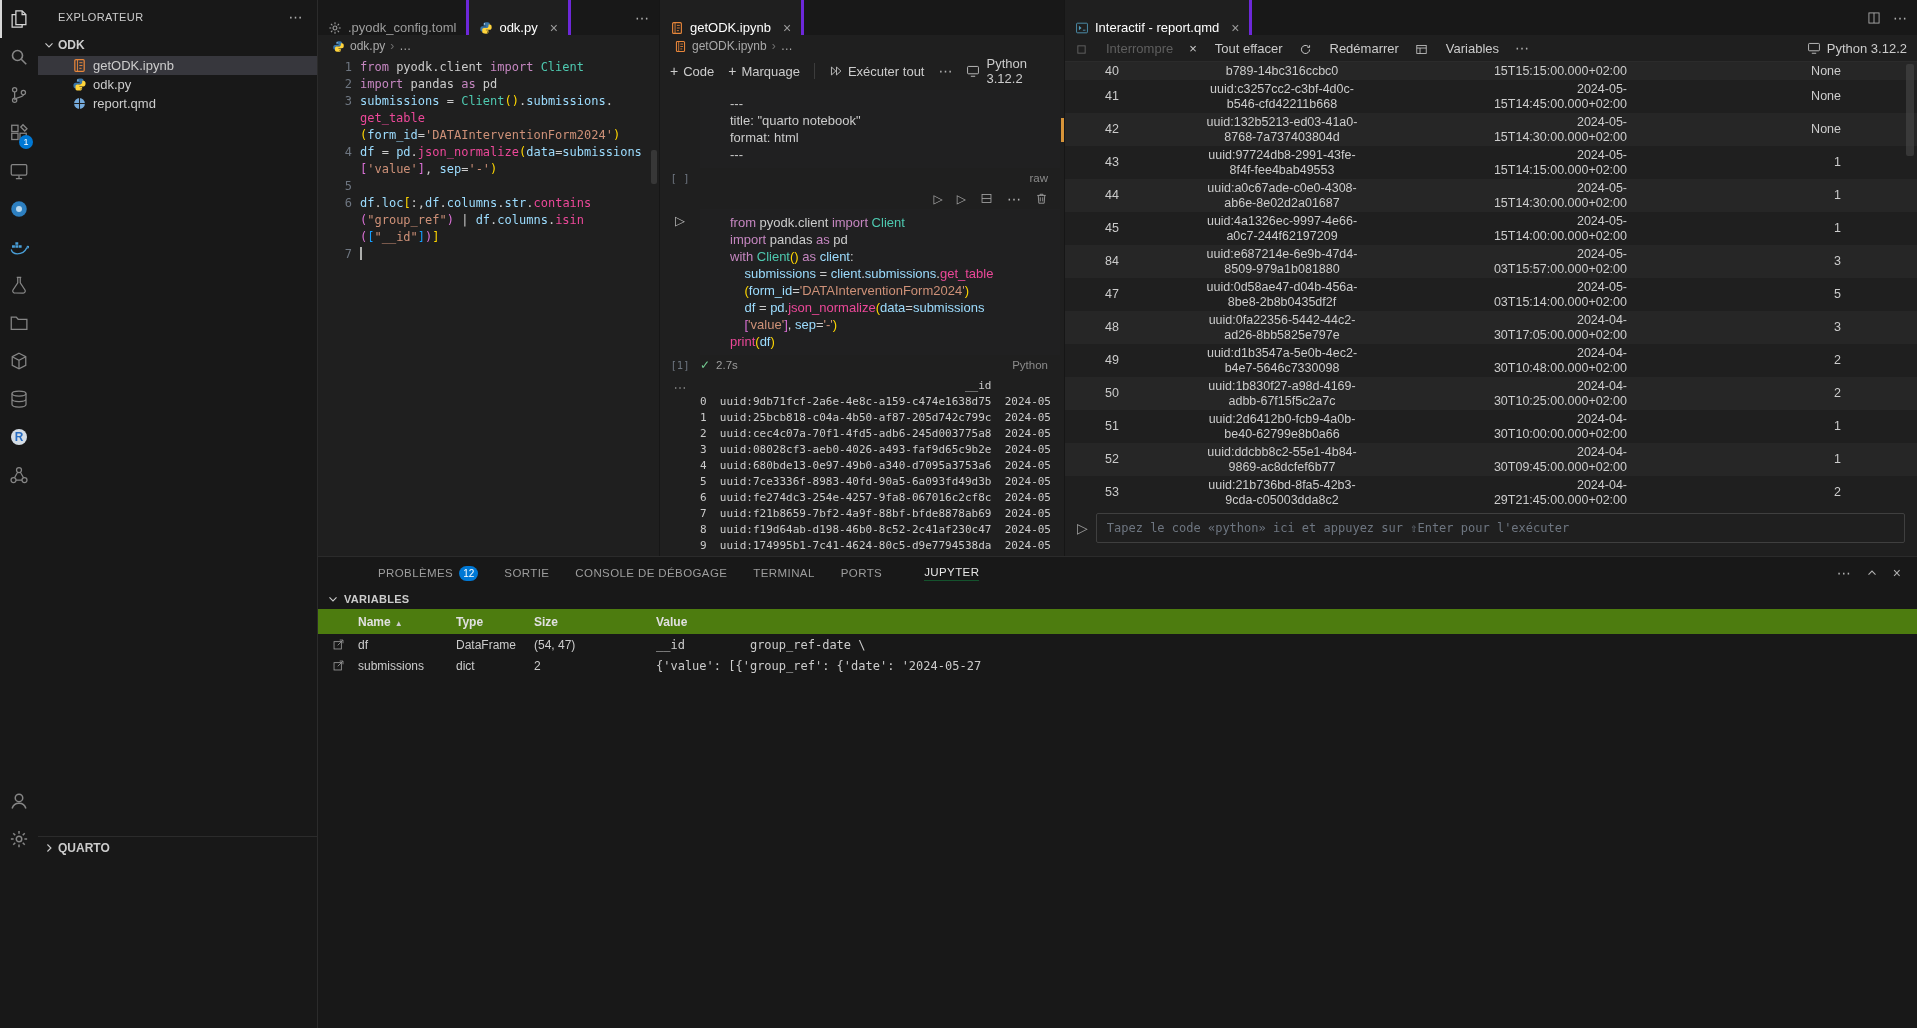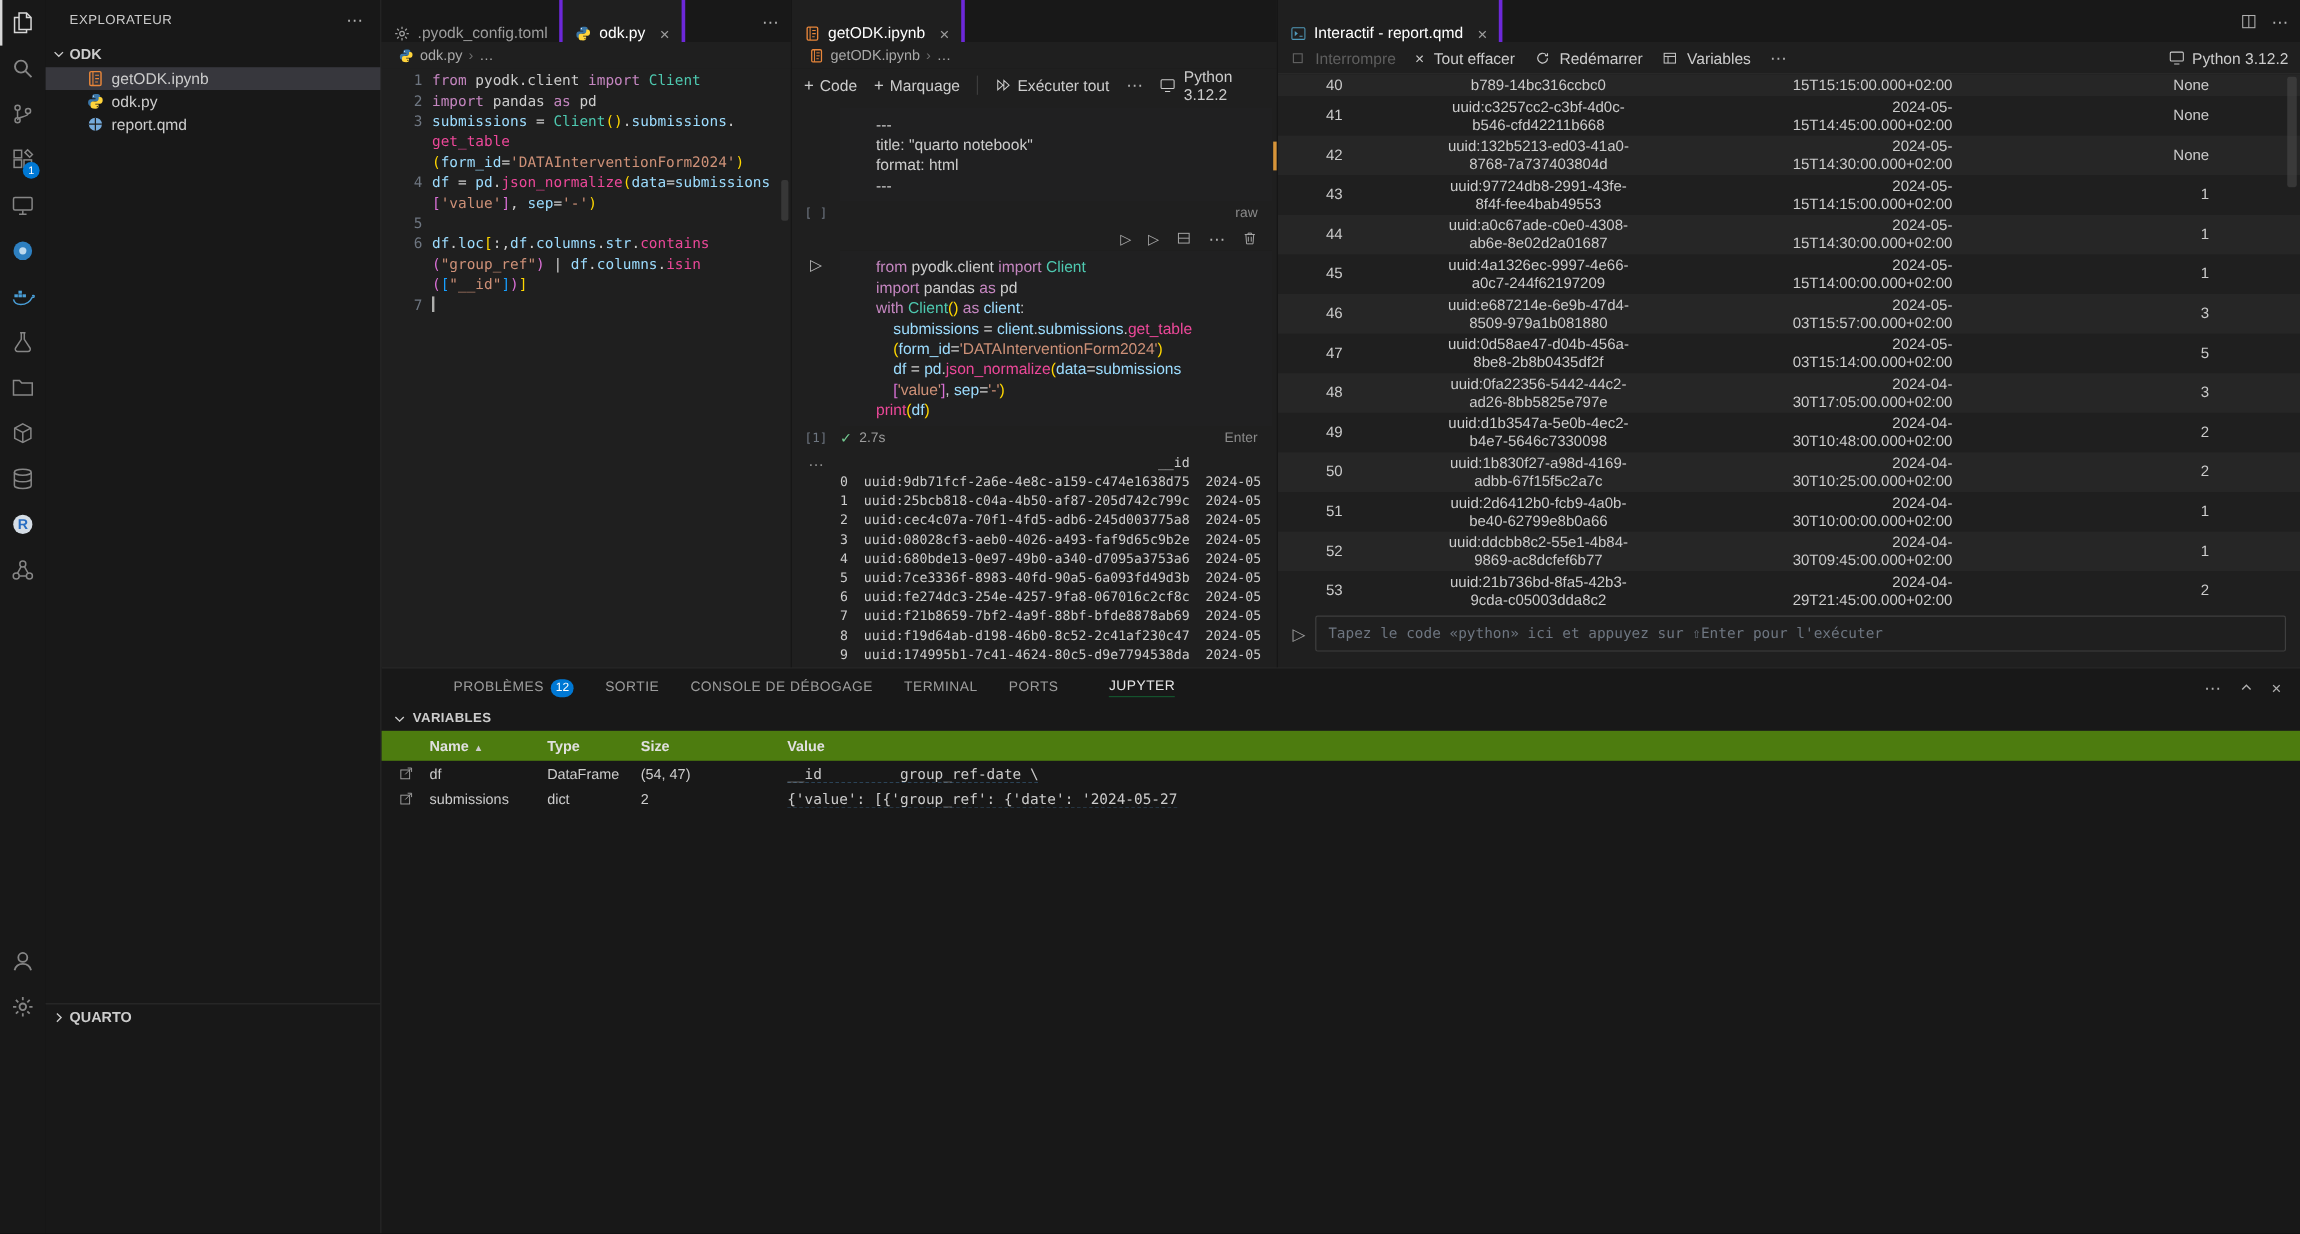--- a/index.html
+++ b/index.html
@@ -78,21 +78,21 @@
   .cell-lang { margin-left:auto; margin-right:16px; color:#8b8b8b; font-size:11.5px; }
   .cell-toolbar { display:flex; justify-content:flex-end; align-items:center; gap:14px; padding:3px 16px 2px 0; color:#a8a8a8; height:22px; }
   .ct-glyph { font-size:12px; cursor:pointer; }
   .nb-output { display:grid; grid-template-columns:40px 1fr; margin-top:4px; }
   .output-gutter { text-align:center; color:#8b8b8b; font-size:13px; padding-top:2px; }
   #output-pre { font-family:"DejaVu Sans Mono",monospace; font-size:11px; line-height:16px; color:#cccccc; white-space:pre; overflow:hidden; }
   .nb-scroll-mark { position:absolute; right:0; top:118px; width:3px; height:24px; background:#d79439; }
 
   
   .rp-toolbar { height:27px; display:flex; align-items:center; gap:16px; padding:0 10px; border-bottom:1px solid #2b2b2b; background:#1f1f1f; flex-shrink:0; font-size:13px; }
-  .rp-tool { display:flex; align-items:center; gap:8px; color:#cccccc; cursor:pointer; white-space:nowrap; }
+  .rp-tool { display:flex; align-items:flex-end; gap:18px; color:#cccccc; cursor:pointer; white-space:nowrap; }
   .rp-tool.disabled { color:#5f5f5f; cursor:default; }
   .rp-clear-x { font-size:13px; }
   .rp-kernel { margin-left:auto; display:flex; align-items:center; gap:6px; color:#cccccc; cursor:pointer; }
   .irows { flex:1; overflow:hidden; }
   .irow { display:grid; grid-template-columns:62px 310px 228px 1fr; align-items:center; height:33px; padding-right:76px; font-size:12.5px; line-height:15px; color:#cccccc; }
   .irow.alt { background:#262626; }
   .irow.clipped { height:18px; overflow:hidden; }
   .irow-n { padding-left:40px; }
   .irow-u { text-align:center; }
   .irow-d { text-align:right; padding-right:38px; }
@@ -481,21 +481,21 @@
                 <div class="code-line"><span class="lc"><span class="tok-d">    </span><span class="tok-b1">(</span><span class="tok-v">form_id</span><span class="tok-d">=</span><span class="tok-s2">'DATAInterventionForm2024'</span><span class="tok-b1">)</span></span></div>
                 <div class="code-line"><span class="lc"><span class="tok-d">    </span><span class="tok-v">df</span><span class="tok-d"> = </span><span class="tok-v">pd</span><span class="tok-d">.</span><span class="tok-fn">json_normalize</span><span class="tok-b1">(</span><span class="tok-v">data</span><span class="tok-d">=</span><span class="tok-v">submissions</span></span></div>
                 <div class="code-line"><span class="lc"><span class="tok-d">    </span><span class="tok-b2">[</span><span class="tok-s2">'value'</span><span class="tok-b2">]</span><span class="tok-d">, </span><span class="tok-v">sep</span><span class="tok-d">=</span><span class="tok-s2">'-'</span><span class="tok-b1">)</span></span></div>
                 <div class="code-line"><span class="lc"><span class="tok-fn">print</span><span class="tok-b1">(</span><span class="tok-v">df</span><span class="tok-b1">)</span></span></div>
               </div>
           </div>
           <div class="cell-status">
             <span class="exec">[1]</span>
             <span class="cell-check">✓</span>
             <span class="cell-time">2.7s</span>
-            <span class="cell-lang">Enter</span>
+            <span class="cell-lang">Python</span>
           </div>
 
           <div class="nb-output">
             <div class="output-gutter">⋯</div>
             <pre id="output-pre">                                        __id
 0  uuid:9db71fcf-2a6e-4e8c-a159-c474e1638d75  2024-05
 1  uuid:25bcb818-c04a-4b50-af87-205d742c799c  2024-05
 2  uuid:cec4c07a-70f1-4fd5-adb6-245d003775a8  2024-05
 3  uuid:08028cf3-aeb0-4026-a493-faf9d65c9b2e  2024-05
 4  uuid:680bde13-0e97-49b0-a340-d7095a3753a6  2024-05
@@ -638,21 +638,21 @@
                 <div>uuid:4a1326ec-9997-4e66-</div>
                 <div>a0c7-244f62197209</div>
               </div>
               <div class="irow-d">
                 <div>2024-05-</div>
                 <div>15T14:00:00.000+02:00</div>
               </div>
               <div class="irow-v">1</div>
             </div>
             <div class="irow alt">
-              <div class="irow-n">46</div>
+              <div class="irow-n">84</div>
               <div class="irow-u">
                 <div>uuid:e687214e-6e9b-47d4-</div>
                 <div>8509-979a1b081880</div>
               </div>
               <div class="irow-d">
                 <div>2024-05-</div>
                 <div>03T15:57:00.000+02:00</div>
               </div>
               <div class="irow-v">3</div>
             </div>

